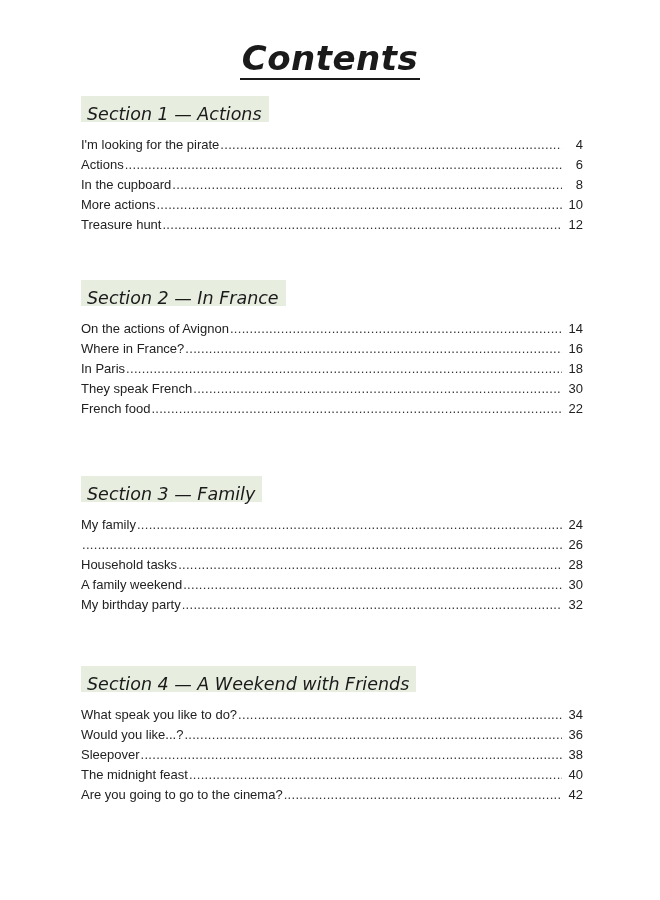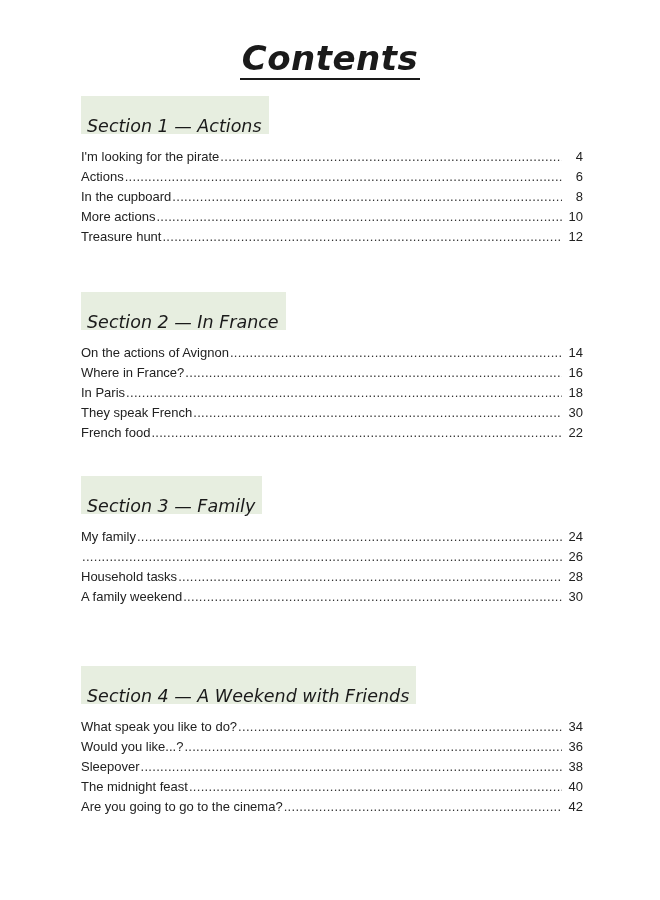--- a/index.html
+++ b/index.html
@@ -37,21 +37,21 @@
     .section {
       position: absolute;
       left: 81px;
       width: 502px;
     }
     .section-heading {
       display: inline-block;
       background: #e7eee0;
       height: 22px;
       line-height: 29px;
-      padding: 16px 7px 0 6px;
+      padding: 4px 7px 0 6px;
       font-family: "DejaVu Sans", sans-serif;
       font-style: italic;
       font-size: 17.5px;
       color: #1a1a1a;
       white-space: nowrap;
     }
     .toc-list {
       margin-top: 11px;
     }
     .toc-row {
@@ -114,21 +114,21 @@
       <span class="toc-page">10</span>
     </div>
     <div class="toc-row">
       <span class="toc-title">Treasure hunt</span>
       <span class="toc-leader"></span>
       <span class="toc-page">12</span>
     </div>
   </div>
 </div>
 
-<div class="section" style="top:292px;">
+<div class="section" style="top:280px;">
   <div class="section-heading">Section 2 — In France</div>
   <div class="toc-list">
     <div class="toc-row">
       <span class="toc-title">On the actions of Avignon</span>
       <span class="toc-leader"></span>
       <span class="toc-page">14</span>
     </div>
     <div class="toc-row">
       <span class="toc-title">Where in France?</span>
       <span class="toc-leader"></span>
@@ -167,20 +167,25 @@
     <div class="toc-row">
       <span class="toc-title">Household tasks</span>
       <span class="toc-leader"></span>
       <span class="toc-page">28</span>
     </div>
     <div class="toc-row">
       <span class="toc-title">A family weekend</span>
       <span class="toc-leader"></span>
       <span class="toc-page">30</span>
     </div>
+    <div class="toc-row">
+      <span class="toc-title">My birthday party</span>
+      <span class="toc-leader"></span>
+      <span class="toc-page">32</span>
+    </div>
   </div>
 </div>
 
 <div class="section" style="top:666px;">
   <div class="section-heading">Section 4 — A Weekend with Friends</div>
   <div class="toc-list">
     <div class="toc-row">
       <span class="toc-title">What speak you like to do?</span>
       <span class="toc-leader"></span>
       <span class="toc-page">34</span>

